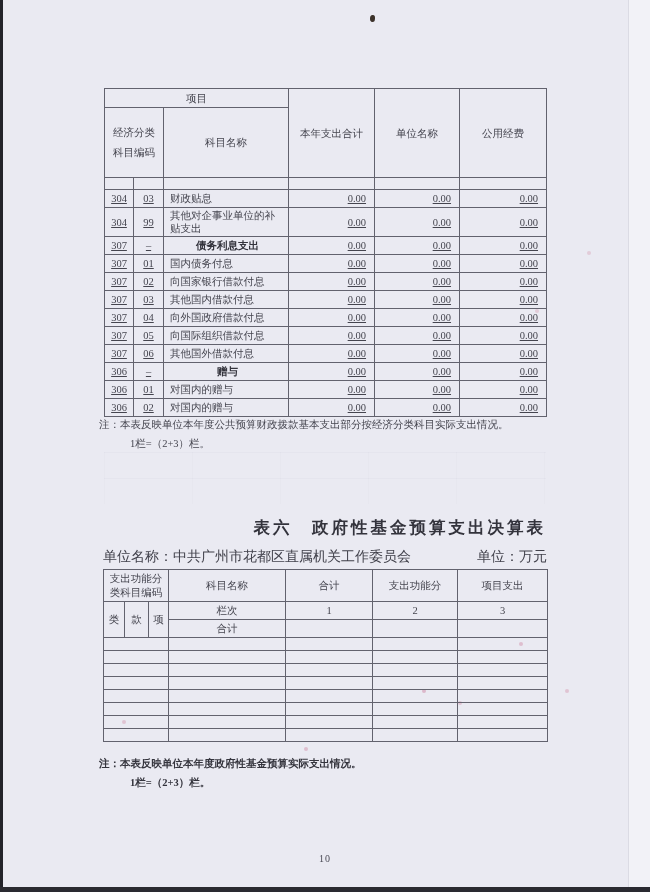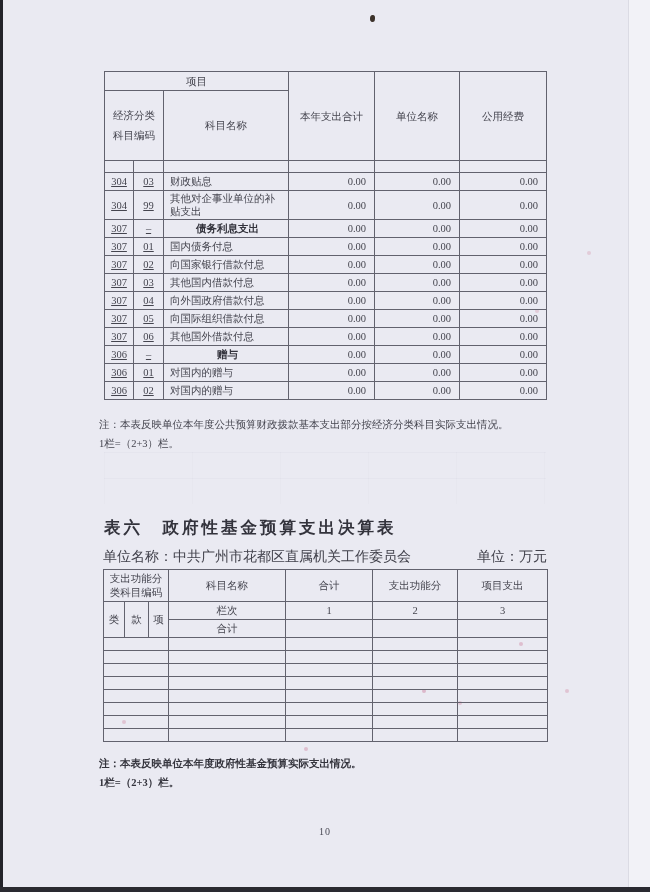--- a/index.html
+++ b/index.html
@@ -11,45 +11,45 @@
     color:#45454f;
   }
   
   .edge-left{position:absolute;left:0;top:0;width:3px;height:100%;background:#23232a;}
   .edge-bottom{position:absolute;left:0;bottom:0;width:100%;height:5px;background:#2a2a31;}
   .edge-right{position:absolute;right:0;top:0;width:21px;height:100%;background:#f2f2f7;border-left:1px solid #dbdbe4;}
   
   .t{border-collapse:collapse;table-layout:fixed;font-size:10.5px;color:#45454f;}
   .t td{border:1px solid #62626e;vertical-align:middle;padding:0 2px;text-align:center;line-height:13px;overflow:hidden;}
   .t .name{text-align:left;padding:1px 3px 1px 6px;margin-left:8px;}
-  .t .num{text-align:right;padding-right:8px;}
+  .t .num{text-align:right;padding-right:8px;text-decoration:underline;}
   .t .code{text-align:center;text-decoration:underline;}
   .t tr.summary-row .name{text-align:center;font-weight:bold;color:#33333c;}
-  .t5{position:absolute;left:104px;top:71px;width:442px;}
+  .t5{position:absolute;left:104px;top:88px;width:442px;}
   .t5 tr.h1{height:19px;}
   .t5 tr.h2{height:70px;}
   .t5 tr.thin{height:12px;}
   .t5 tbody.rows tr{height:18px;}
   .hdr-2line div{line-height:20px;}
   .hdr-2line-sm div{line-height:14px;}
   .t6{position:absolute;left:103px;top:569px;width:444px;}
   .t6 tr.h1{height:32px;}
   .t6 tr.h2{height:18px;}
   .t6 tr.h3{height:18px;}
   .t6 tr.empty{height:13px;}
   
   .note{position:absolute;left:99px;font-size:10.5px;line-height:19px;color:#45454f;}
-  .note .indent{}
+  .note .indent{margin-left:31px;}
   .note5{top:415px;}
   .note6{top:754px;font-weight:bold;color:#34343d;}
-  .t6-title{position:absolute;left:104px;top:517px;width:442px;text-align:left;
+  .t6-title{position:absolute;left:104px;top:517px;width:442px;text-align:right;
     font-size:16.5px;font-weight:bold;letter-spacing:3px;color:#33333c;}
   .unit-row{position:absolute;left:103px;top:548px;width:444px;display:flex;
     justify-content:space-between;font-size:14px;color:#41414b;}
-  .page-number{position:absolute;left:0;top:826px;width:650px;text-align:center;
+  .page-number{position:absolute;left:0;top:853px;width:650px;text-align:center;
     font-size:10px;letter-spacing:1px;color:#4a4a55;}
   
   .ink-speck{position:absolute;left:370px;top:15px;width:5px;height:7px;background:#3c322b;border-radius:50% 40% 50% 45%;}
   .ghost{position:absolute;left:104px;top:452px;width:442px;height:52px;opacity:.5;
     background:
       repeating-linear-gradient(to bottom, rgba(100,100,140,.07) 0 1px, transparent 1px 26px),
       repeating-linear-gradient(to right, rgba(100,100,140,.05) 0 1px, transparent 1px 88px);}
   .specks{position:absolute;left:0;top:0;width:2px;height:2px;background:transparent;border-radius:50%;
     box-shadow:
       423px 690px 0 1px rgba(205,125,155,.45),

